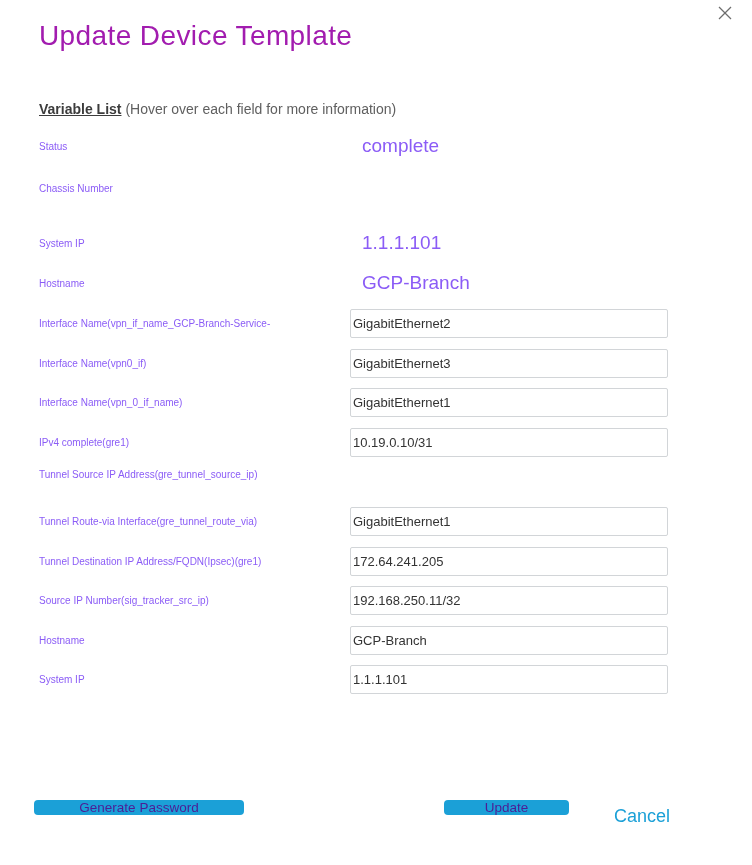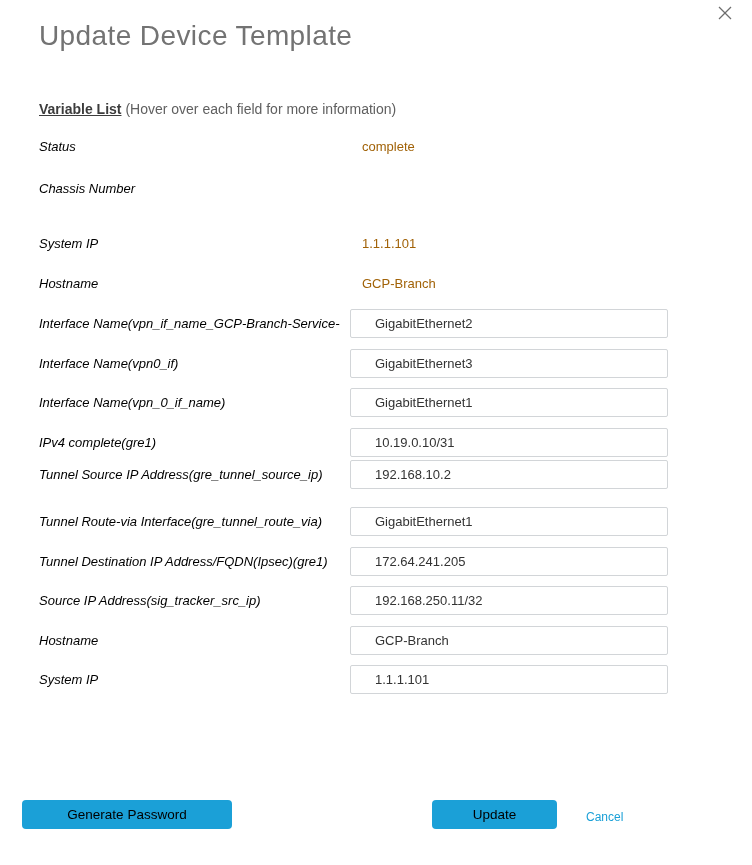--- a/index.html
+++ b/index.html
@@ -17,62 +17,62 @@
   }
   .close-btn {
     position: absolute; top: 5px; right: 18px;
     width: 18px; height: 18px;
     background: none; border: none; cursor: pointer;
     display: flex; align-items: center; justify-content: center;
   }
   .title {
     position: absolute; left: 39px; top: 20px;
     font-size: 28px; font-weight: 300; letter-spacing: 0.4px;
-    color: #737373; white-space: nowrap;
+    color: #a21caf; white-space: nowrap;
   }
   .section-head {
     position: absolute; left: 39px; top: 101px;
     font-size: 14px; color: #3c3c3c; white-space: nowrap;
   }
   .section-head .head-bold { font-weight: 700; text-decoration: underline; }
   .section-head .hint { color: #5f5f5f; font-weight: 400; }
 
   .row {
     position: absolute; left: 39px; width: 629px;
     display: flex; align-items: center;
   }
   .row .lbl {
     flex: 0 0 311px;
-    font-size: 13px; color: #000000;
-    white-space: nowrap; overflow: hidden; font-style: italic;
+    font-size: 10px; color: #8b5cf6;
+    white-space: nowrap; overflow: hidden;
   }
   .row.static { height: 16px; }
   .row.static .val {
-    font-size: 13px; color: #a16207; padding-left: 12px; white-space: nowrap;
+    font-size: 19px; color: #8b5cf6; padding-left: 12px; white-space: nowrap;
   }
   .row.editable { height: 29px; }
   .row.editable input {
     flex: 0 0 318px; width: 318px; height: 29px;
     border: 1px solid #d2d5d8; border-radius: 2px;
-    padding: 0 24px; font-size: 13px; color: #333333;
+    padding: 0 2px; font-size: 13px; color: #333333;
     font-family: inherit; background: #ffffff; outline: none;
   }
 
   .btn {
-    position: absolute; top: 800px; height: 29px;
+    position: absolute; top: 800px; height: 15px;
     border: none; border-radius: 4px;
-    background: var(--accent); color: #000000;
-    font-size: 13.5px; font-family: inherit; cursor: pointer;
+    background: var(--accent); color: #4c1d95;
+    font-size: 13.5px; font-family: inherit; cursor: pointer; margin-left: 12px;
   }
   .btn-generate { left: 22px; width: 210px; }
   .btn-update { left: 432px; width: 125px; }
   .btn-cancel {
-    position: absolute; top: 800px; left: 576px; height: 33px;
+    position: absolute; top: 800px; left: 604px; height: 33px;
     background: none; border: none; cursor: pointer;
-    color: var(--accent); font-size: 12px; font-family: inherit;
+    color: var(--accent); font-size: 18px; font-family: inherit;
     padding: 0 10px;
   }
 </style>
 </head>
 <body>
 
 <div class="modal">
 
   <button class="close-btn">
     <span>
@@ -118,32 +118,31 @@
   <div class="row editable" style="top:388px">
     <div class="lbl">Interface Name(vpn_0_if_name)</div>
     <input type="text" value="GigabitEthernet1" style="">
   </div>
   <div class="row editable" style="top:428px">
     <div class="lbl">IPv4 complete(gre1)</div>
     <input type="text" value="10.19.0.10/31" style="">
   </div>
   <div class="row editable" style="top:460px">
     <div class="lbl">Tunnel Source IP Address(gre_tunnel_source_ip)</div>
-    <input type="text" value="192.168.10.2" style="">
   </div>
   <div class="row editable" style="top:507px">
     <div class="lbl">Tunnel Route-via Interface(gre_tunnel_route_via)</div>
     <input type="text" value="GigabitEthernet1" style="">
   </div>
   <div class="row editable" style="top:547px">
     <div class="lbl">Tunnel Destination IP Address/FQDN(Ipsec)(gre1)</div>
     <input type="text" value="172.64.241.205" style="">
   </div>
   <div class="row editable" style="top:586px">
-    <div class="lbl">Source IP Address(sig_tracker_src_ip)</div>
+    <div class="lbl">Source IP Number(sig_tracker_src_ip)</div>
     <input type="text" value="192.168.250.11/32" style="">
   </div>
   <div class="row editable" style="top:626px">
     <div class="lbl">Hostname</div>
     <input type="text" value="GCP-Branch" style="">
   </div>
   <div class="row editable" style="top:665px">
     <div class="lbl">System IP</div>
     <input type="text" value="1.1.1.101" style="">
   </div>

